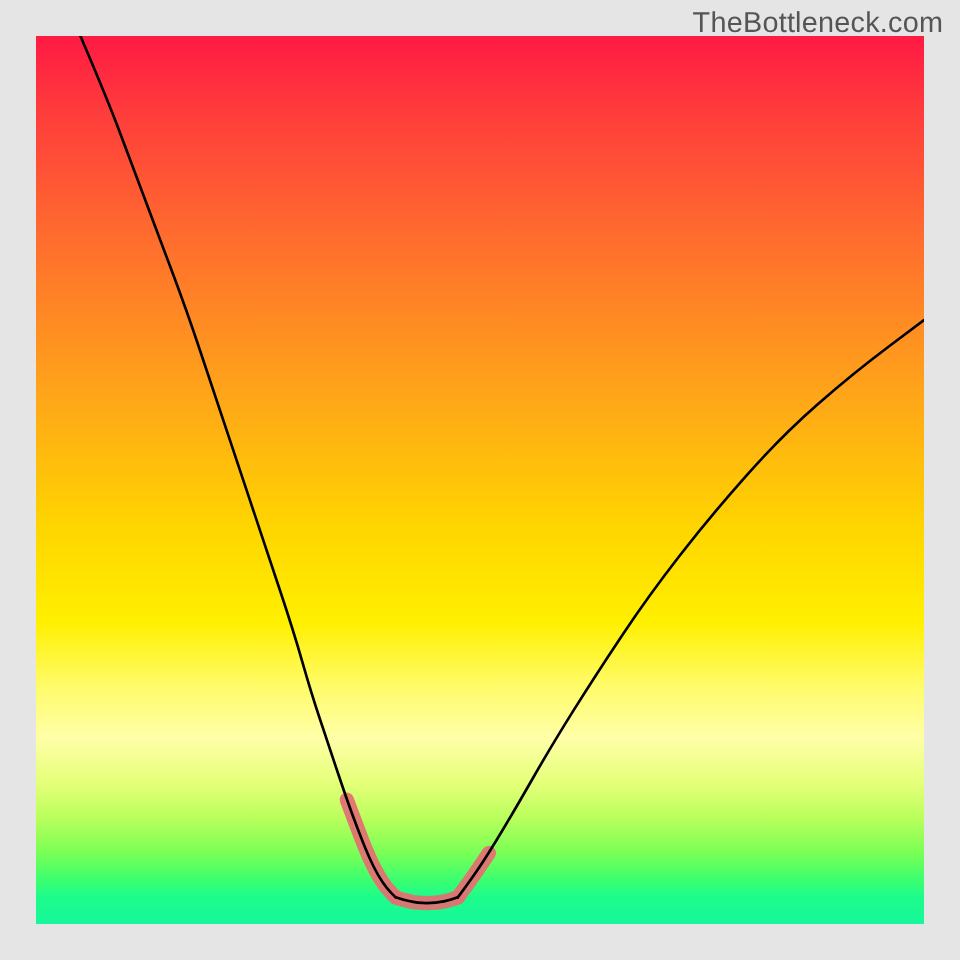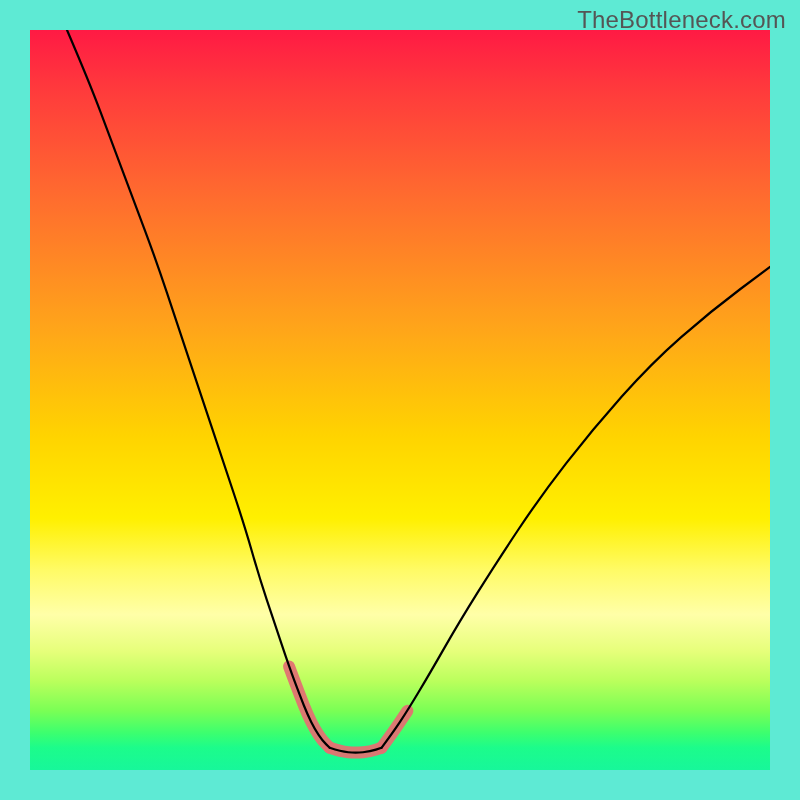--- a/index.html
+++ b/index.html
@@ -8,21 +8,21 @@
     width: 800px;
     height: 800px;
     background: #000;
     overflow: hidden;
     font-family: Arial, Helvetica, sans-serif;
   }
   .stage {
     position: relative;
     width: 800px;
     height: 800px;
-    background: #5eead4;
+    background: #e5e5e5;
   }
   .watermark {
     position: absolute;
     top: 6px;
     right: 14px;
     color: #555;
     font-size: 24px;
     font-weight: 400;
     letter-spacing: 0.2px;
     z-index: 50;

